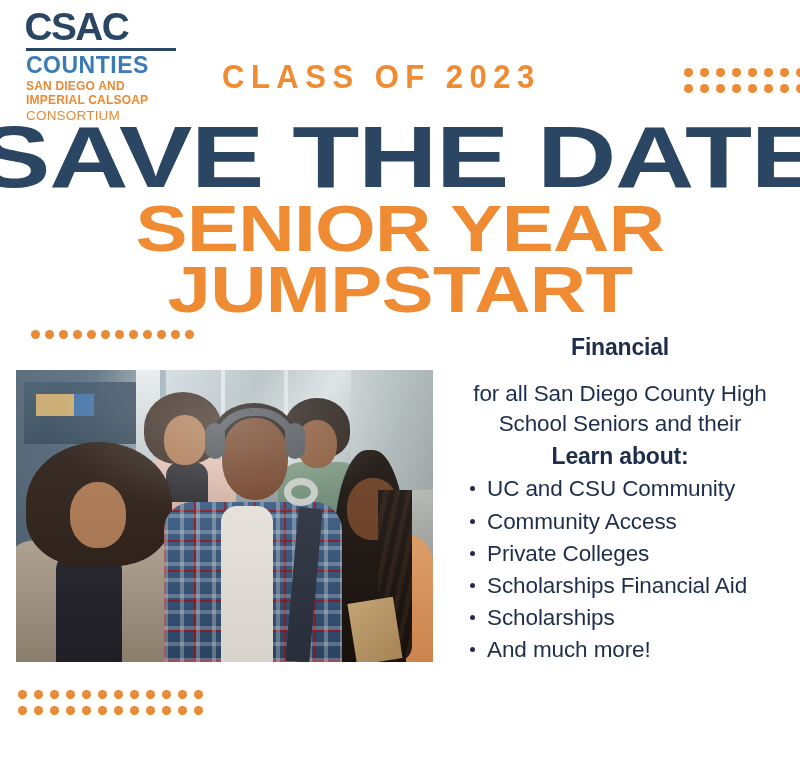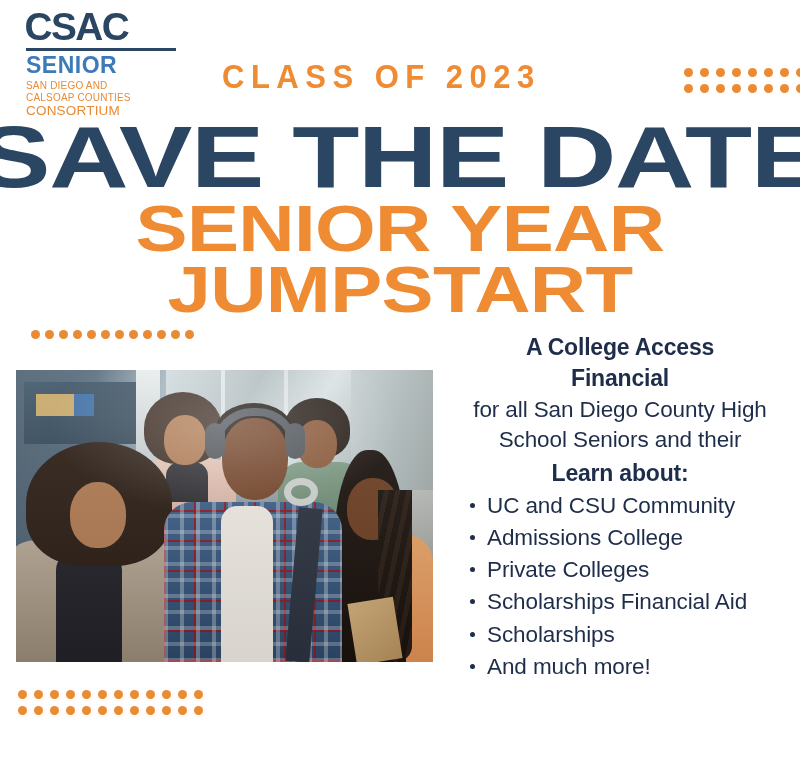--- a/index.html
+++ b/index.html
@@ -39,22 +39,22 @@
     background: #2A4662;
     margin: 2px 0 3px 0;
   }
   .logo-calsoap {
     font-weight: bold;
     font-size: 23px;
     letter-spacing: 0.5px;
     color: #3D7AB8;
   }
   .logo-sub {
-    font-weight: normal;
-    font-size: 10px;
+    font-weight: bold;
+    font-size: 12px;
     letter-spacing: 0.2px;
     color: #E98A34;
     margin-top: 3px;
     line-height: 1.16;
   }
   .logo-sub div { white-space: nowrap; }
   .logo-consortium {
     font-weight: normal;
     font-size: 13.5px;
     letter-spacing: 0.2px;
@@ -277,21 +277,21 @@
     text-align: center;
     font-weight: bold;
     font-size: 23px;
     line-height: 1.33;
     letter-spacing: -0.2px;
   }
   .info-body {
     text-align: center;
     font-size: 22.5px;
     line-height: 1.33;
-    margin-top: 2px;
+    margin-top: 16px;
     letter-spacing: -0.1px;
   }
   .info-learn {
     text-align: center;
     font-weight: bold;
     font-size: 23px;
     margin-top: 5px;
     letter-spacing: -0.2px;
   }
   #bullet-list {
@@ -319,24 +319,24 @@
   }
 </style>
 </head>
 <body>
 
 <div id="poster">
 
   <div class="logo">
     <div class="logo-csac">CSAC</div>
     <div class="logo-rule"></div>
-    <div class="logo-calsoap">SENIOR</div>
+    <div class="logo-calsoap">COUNTIES</div>
     <div class="logo-sub">
       <div>SAN DIEGO AND</div>
-      <div>CALSOAP COUNTIES</div>
+      <div>IMPERIAL CALSOAP</div>
     </div>
     <div class="logo-consortium">CONSORTIUM</div>
   </div>
 
   <div class="dots" id="dots-top-right">
       <span style="background: rgb(233, 138, 52);"></span>
       <span style="background: rgb(233, 138, 52);"></span>
       <span style="background: rgb(233, 138, 52);"></span>
       <span style="background: rgb(233, 138, 52);"></span>
       <span style="background: rgb(233, 138, 52);"></span>
@@ -439,31 +439,30 @@
     <div class="ph-layer p3-hp-band"></div>
     <div class="ph-layer p3-hp-l"></div>
     <div class="ph-layer p3-hp-r"></div>
     <div class="ph-layer p3-neck"></div>
 
     <div class="ph-layer ph-veil"></div>
   </div>
 
   <div id="info-panel">
     <div class="info-head">
-      <div>A College Access</div>
       <div>Financial</div>
     </div>
     <div class="info-body">
       <div>for all San Diego County High</div>
       <div>School Seniors and their</div>
     </div>
     <div class="info-learn">Learn about:</div>
     <ul id="bullet-list">
         <li>UC and CSU Community</li>
-        <li>Admissions College</li>
+        <li>Community Access</li>
         <li>Private Colleges</li>
         <li>Scholarships Financial Aid</li>
         <li>Scholarships</li>
         <li>And much more!</li>
       </ul>
   </div>
 
 </div>
 
 </body></html>

